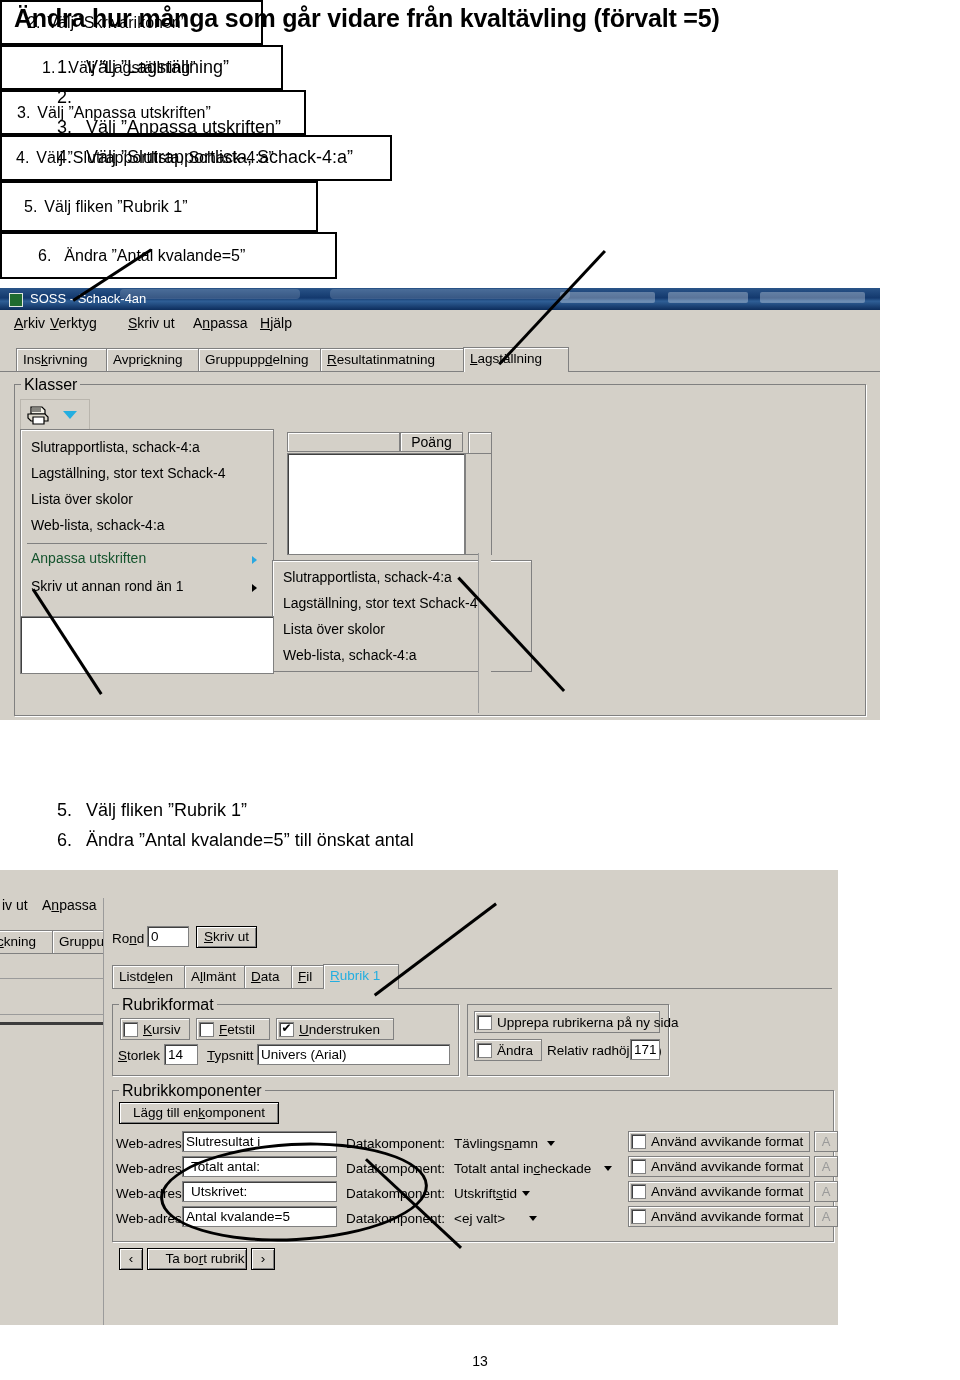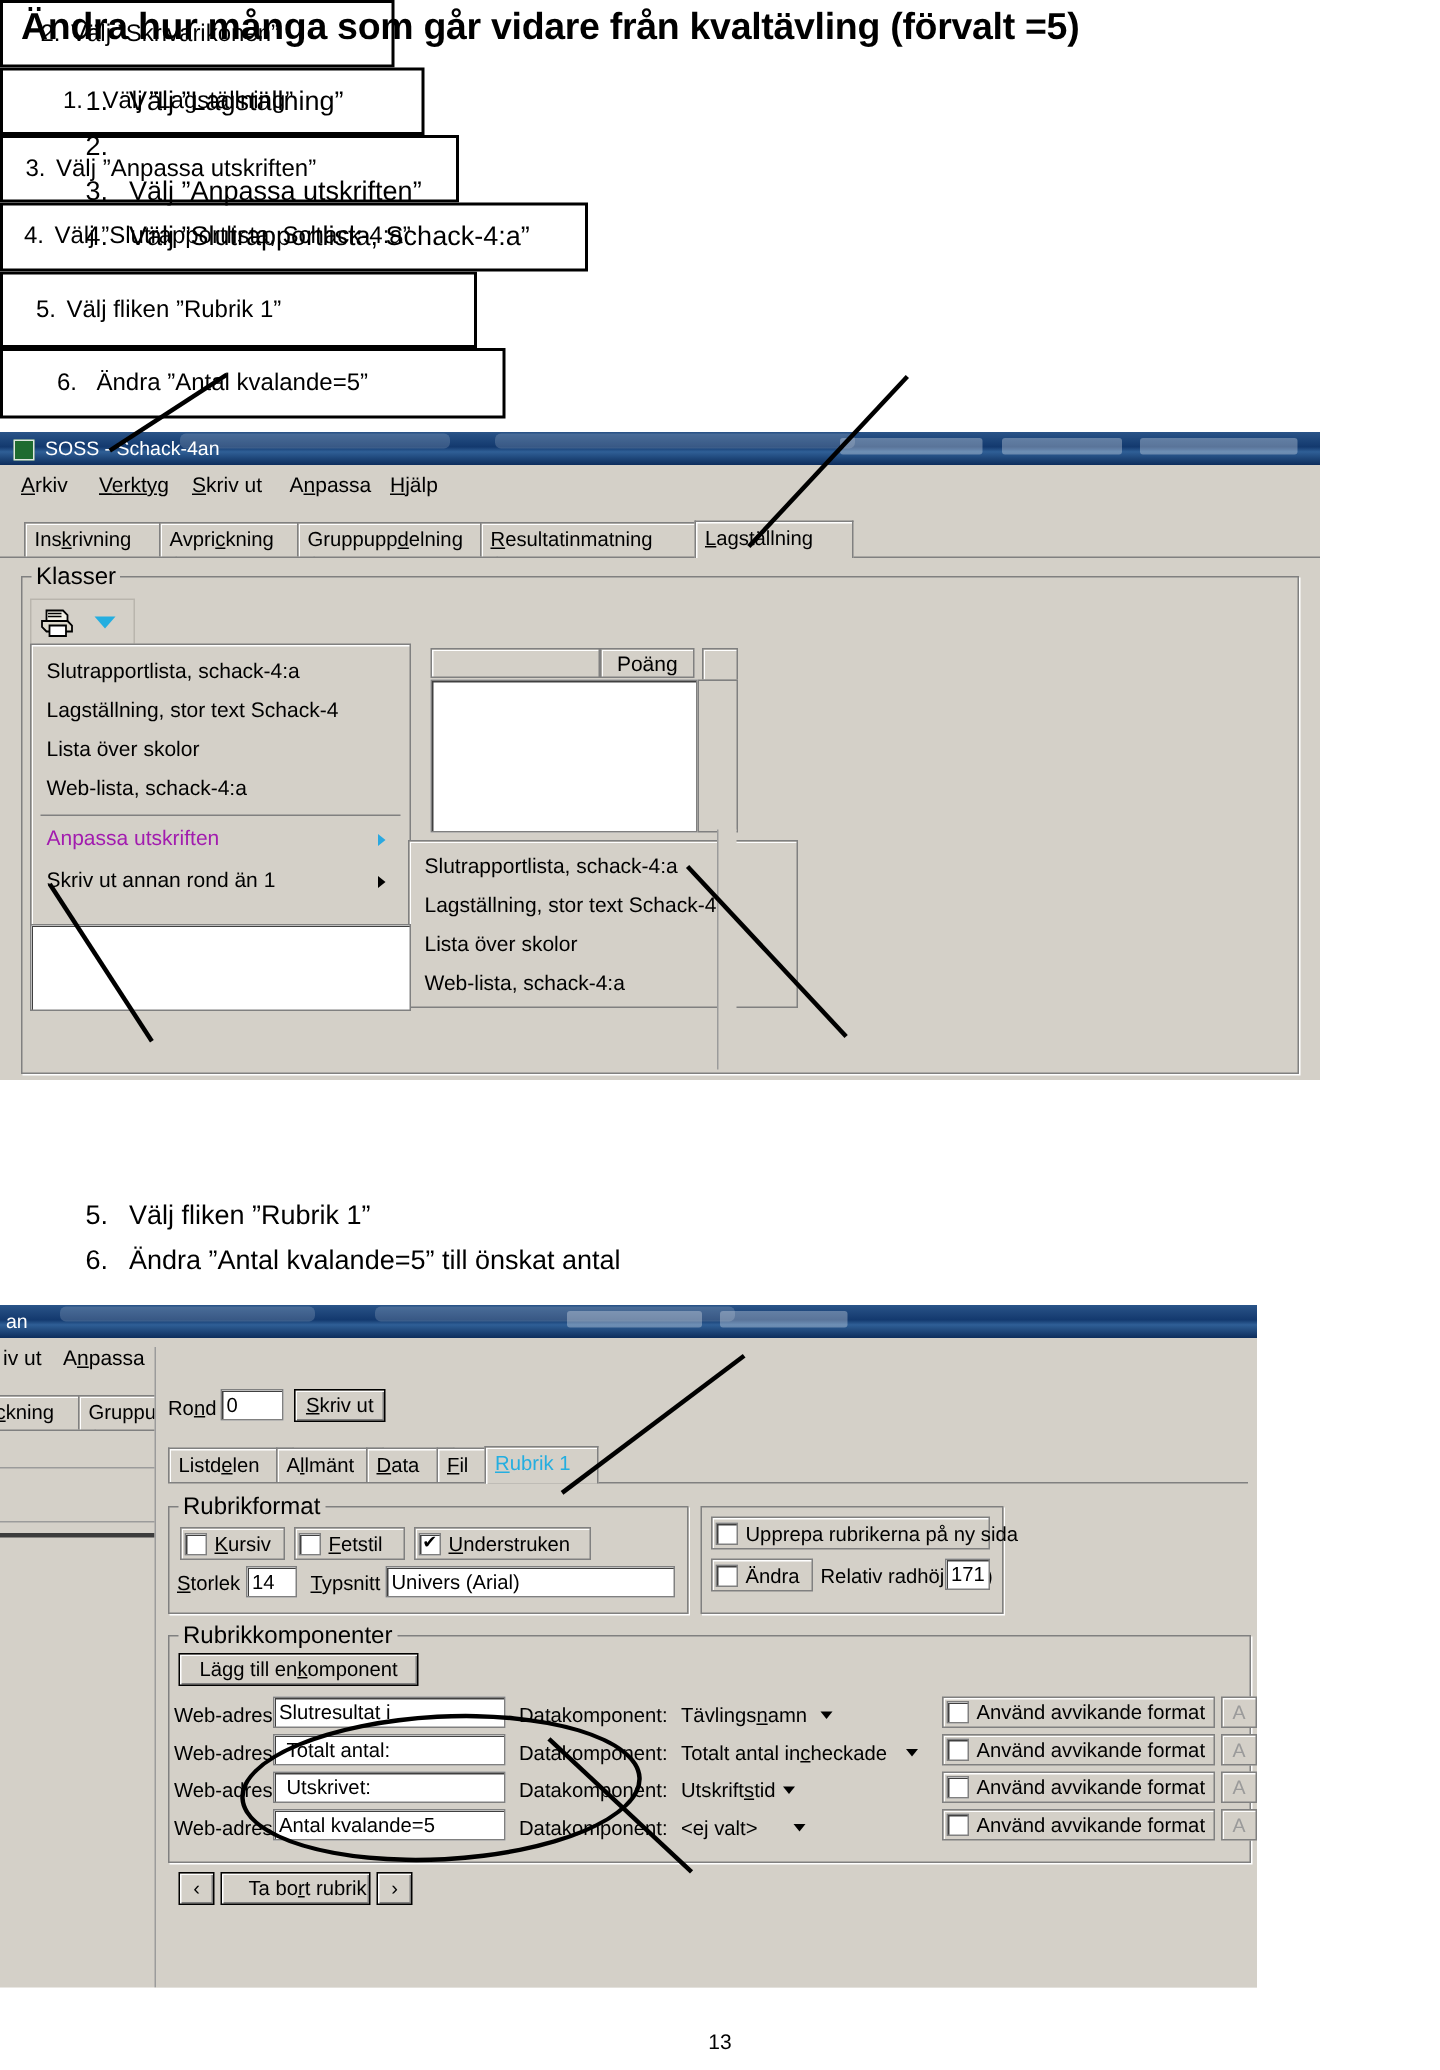--- a/index.html
+++ b/index.html
@@ -100,21 +100,21 @@
   .chkbox{
     width:13px;height:13px;background:#fff;border:1px solid #808080;
     box-shadow:inset 1px 1px 0 #404040;flex:none;margin-right:5px;
     font-size:12px;line-height:11px;text-align:center;color:#000;
   }
   .plabel{position:absolute;font-size:13.5px;white-space:nowrap;}
 
   
   .menupanel{position:absolute;background:#d4d0c8;border:1px solid #808080;box-shadow:1px 1px 0 #fff inset;}
   .mitem{position:absolute;font-size:14px;white-space:nowrap;left:10px;}
-  .mitem.hl{color:#a21caf;}
+  .mitem.hl{color:#14532d;}
   .msep{position:absolute;left:6px;right:6px;height:1px;background:#808080;}
   .marrow{position:absolute;width:0;height:0;border-left:5px solid #2aa8e0;border-top:4px solid transparent;border-bottom:4px solid transparent;}
 
   .ellipse{position:absolute;border:3px solid #000;border-radius:50%;z-index:30;}
 
   .ico-printer{position:absolute;}
   .caret-dn{position:absolute;width:0;height:0;border-left:7px solid transparent;border-right:7px solid transparent;border-top:8px solid #24aee0;}
 
   .dlgbar{position:absolute;background:#8f8f8f;}
   .dlgbar span{position:absolute;right:8px;top:2px;color:#cfcfcf;font-size:13.5px;white-space:nowrap;}
@@ -169,21 +169,21 @@
     <div class="tb-glass" style="left:120px;width:180px;"></div>
     <div class="tb-glass" style="left:330px;width:240px;"></div>
     <div class="tb-caption">SOSS - Schack-4an</div>
     <div class="tb-ghost" style="left:560px;width:95px;"></div>
     <div class="tb-ghost" style="left:668px;width:80px;"></div>
     <div class="tb-ghost" style="left:760px;width:105px;"></div>
   </div>
 
   <div class="menubar" style="top:23px;">
     <span style="left:14px;"><u>A</u><span></span>rkiv</span>
-    <span style="left:66px;text-decoration:underline;"><u>V</u>erktyg</span>
+    <span style="left:50px;"><u>V</u>erktyg</span>
     <span style="left:128px;"><u>S</u>kriv ut</span>
     <span style="left:193px;">A<u>n</u>passa</span>
     <span style="left:260px;"><u>H</u>jälp</span>
   </div>
 
   <div class="tabstrip" style="top:60px;">
     <div class="tab" style="left:16px;width:88px;">Ins<u>k</u>rivning</div>
     <div class="tab" style="left:106px;width:90px;">Avpri<u>c</u>kning</div>
     <div class="tab" style="left:198px;width:120px;">Gruppupp<u>d</u>elning</div>
     <div class="tab" style="left:320px;width:141px;"><u>R</u>esultatinmatning</div>
@@ -235,27 +235,20 @@
   <div class="abs" style="left:478px;top:265px;width:12px;height:160px;background:#d4d0c8;border-left:1px solid #9b9b9b;"></div>
 </div>
 
 <div class="leader" style="left:152px;top:251px;width:93px;height:2.5px;transform:rotate(147deg);"></div>
 <div class="leader" style="left:606px;top:252px;width:155px;height:2.5px;transform:rotate(133deg);"></div>
 <div class="leader" style="left:100px;top:695px;width:125px;height:2.5px;transform:rotate(-123deg);"></div>
 <div class="leader" style="left:563px;top:692px;width:155px;height:2.5px;transform:rotate(-133deg);"></div>
 
 <div class="shot" id="shot2" style="left:0;top:870px;width:838px;height:455px;">
 
-  <div class="titlebar">
-    <div class="tb-glass" style="left:40px;width:170px;"></div>
-    <div class="tb-glass" style="left:250px;width:240px;"></div>
-    <div class="tb-caption" style="left:4px;">an</div>
-    <div class="tb-ghost" style="left:378px;width:90px;"></div>
-    <div class="tb-ghost" style="left:480px;width:85px;"></div>
-  </div>
 
   <div class="menubar" style="top:23px;">
     <span style="left:2px;">iv ut</span>
     <span style="left:42px;">A<u>n</u>passa</span>
     <span style="left:108px;"><u>H</u></span>
   </div>
 
   <div class="tabstrip" style="top:60px;">
     <div class="tab" style="left:-10px;width:60px;"><u>c</u>kning</div>
     <div class="tab" style="left:52px;width:74px;">Gruppup</div>

